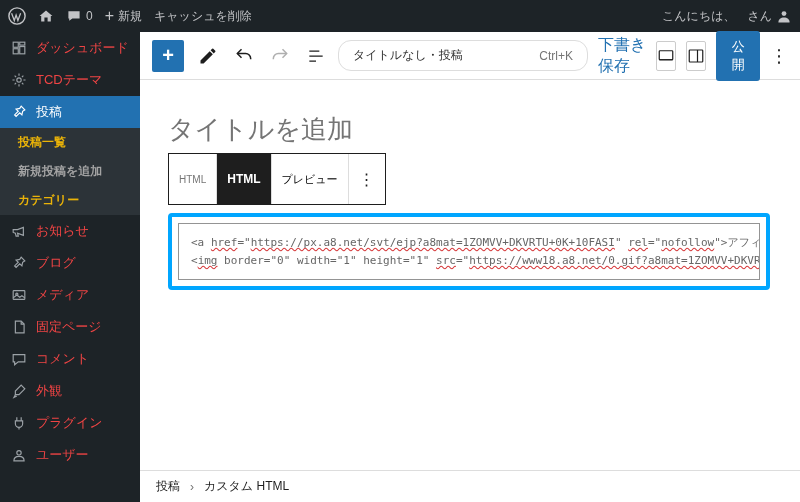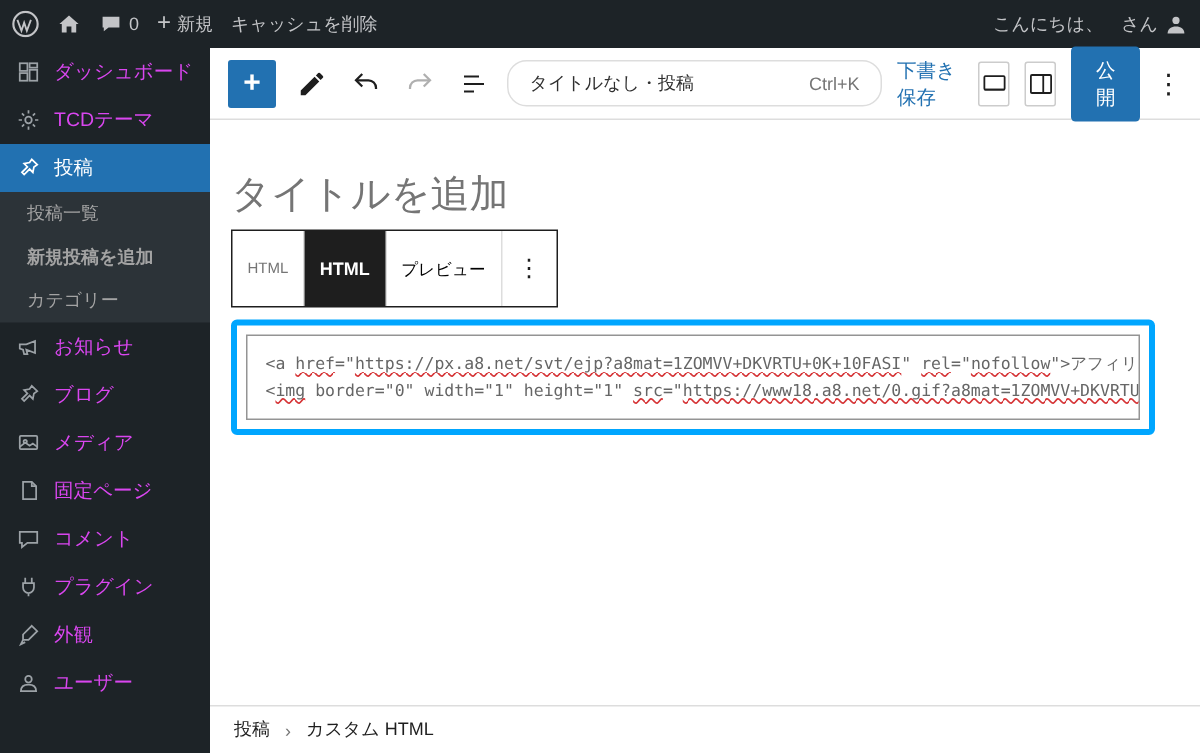--- a/index.html
+++ b/index.html
@@ -8,43 +8,43 @@
   
   .adminbar { height: 32px; background: #1d2327; color: #c3c4c7; display: flex; align-items: center; padding: 0 8px; justify-content: space-between; }
   .adminbar-left, .adminbar-right { display: flex; align-items: center; gap: 12px; }
   .adminbar .glyph { font-size: 16px; color: #c3c4c7; }
   .adminbar .item { display: flex; align-items: center; gap: 4px; cursor: pointer; }
   .adminbar .txt { font-size: 12px; }
 
   
   .shell { display: flex; height: calc(502px - 32px); }
   .sidebar { width: 140px; background: #1d2327; color: #e6e6e6; display: flex; flex-direction: column; font-size: 13px; overflow-y: auto; }
-  .menu-item { display: flex; align-items: center; gap: 8px; padding: 7px 10px; cursor: pointer; color: #d946ef; }
+  .menu-item { display: flex; align-items: center; gap: 8px; padding: 7px 10px; cursor: pointer; color: #ef4444; }
   .menu-item .mi-icon { width: 18px; height: 18px; display: inline-flex; align-items: center; justify-content: center; font-size: 15px; color: #9ca2a7; }
   .menu-item.current { background: #2271b1; color: #fff; }
   .menu-item.current .mi-icon { color: #fff; }
   .submenu { background: #2c3338; }
-  .submenu .sub { padding: 6px 10px 6px 18px; cursor: pointer; color: #a3a3a3; font-size: 12px; }
+  .submenu .sub { padding: 6px 10px 6px 18px; cursor: pointer; color: #eab308; font-size: 12px; font-weight: bold; }
   .submenu .sub.current { color: #a3a3a3; font-weight: 600; }
 
   
   .editwrap { flex: 1; background: #fff; display: flex; flex-direction: column; min-width: 0; }
   .toolbar { height: 48px; border-bottom: 1px solid #ddd; display: flex; align-items: center; padding: 0 12px; gap: 10px; }
   .tool-group { display: flex; align-items: center; gap: 12px; }
   .tool-btn { width: 24px; height: 24px; display: inline-flex; align-items: center; justify-content: center; color: #1e1e1e; cursor: pointer; }
   .tool-btn.insert { width: 32px; height: 32px; background: #2271b1; color: #fff; border-radius: 2px; font-size: 20px; font-weight: bold; }
   .doc-title-pill { flex: 0 0 auto; margin-left: auto; margin-right: auto; }
   .pill-inner { border: 1px solid #ddd; border-radius: 13px; padding: 6px 14px; display: flex; align-items: center; gap: 30px; font-size: 12px; color: #2f2f2f; min-width: 250px; justify-content: space-between; }
   .tb-right { display: flex; align-items: center; gap: 10px; }
-  .tb-link { color: #2271b1; font-size: 13px; cursor: pointer; }
+  .tb-link { color: #2271b1; font-size: 16px; cursor: pointer; }
   .icon-btn { width: 30px; height: 30px; display: inline-flex; align-items: center; justify-content: center; border: 1px solid #ccc; border-radius: 2px; cursor: pointer; color: #1e1e1e; }
   .publish-btn { background: #2271b1; color: #fff; border: none; border-radius: 3px; padding: 7px 14px; font-size: 13px; cursor: pointer; }
   .kebab { width: 22px; text-align: center; font-size: 18px; color: #1e1e1e; cursor: pointer; }
 
-  .canvas { flex: 1; padding: 32px 30px 0 14px; position: relative; overflow: hidden; }
+  .canvas { flex: 1; padding: 32px 30px 0 28px; position: relative; overflow: hidden; }
   .post-title { font-size: 26px; color: #757575; margin-bottom: 6px; }
 
   
   .block-toolbar { display: inline-flex; align-items: stretch; border: 1px solid #1e1e1e; background: #fff; height: 52px; }
   .bt-cell { display: flex; align-items: center; justify-content: center; padding: 0 10px; font-size: 11px; border-right: 1px solid #ddd; cursor: pointer; }
   .bt-cell.strong { background: #1e1e1e; color: #fff; font-weight: 600; font-size: 12px; padding: 0 10px; }
   .bt-cell.light { font-size: 10px; color: #757575; }
   .bt-cell:last-child { border-right: none; }
   .bt-cell.menu { font-size: 16px; color: #1e1e1e; }
 
@@ -176,33 +176,33 @@
         <span class="mi-icon">
           <svg width="16" height="16" viewBox="0 0 22 22" fill="none" stroke="currentColor" stroke-width="1.6">
             <path d="M3 5h16v10H10l-5 4v-4H3z"></path>
           </svg>
         </span>
         <span>コメント</span>
       </div>
       <div class="menu-item">
         <span class="mi-icon">
           <svg width="16" height="16" viewBox="0 0 22 22" fill="none" stroke="currentColor" stroke-width="1.6">
-            <path d="M8 3v5M14 3v5M6 8h10v4a5 5 0 0 1-5 5 5 5 0 0 1-5-5zM11 17v3"></path>
-          </svg>
-        </span>
-        <span>プラグイン</span>
-      </div>
-      <div class="menu-item">
-        <span class="mi-icon">
-          <svg width="16" height="16" viewBox="0 0 22 22" fill="none" stroke="currentColor" stroke-width="1.6">
             <path d="M14 3l5 5-8 8H6v-5z"></path>
             <path d="M6 16l-2 4 4-2"></path>
           </svg>
         </span>
         <span>外観</span>
+      </div>
+      <div class="menu-item">
+        <span class="mi-icon">
+          <svg width="16" height="16" viewBox="0 0 22 22" fill="none" stroke="currentColor" stroke-width="1.6">
+            <path d="M8 3v5M14 3v5M6 8h10v4a5 5 0 0 1-5 5 5 5 0 0 1-5-5zM11 17v3"></path>
+          </svg>
+        </span>
+        <span>プラグイン</span>
       </div>
       <div class="menu-item">
         <span class="mi-icon">
           <svg width="16" height="16" viewBox="0 0 22 22" fill="none" stroke="currentColor" stroke-width="1.6">
             <circle cx="11" cy="8" r="3"></circle>
             <path d="M4 19c0-4 3-6 7-6s7 2 7 6z"></path>
           </svg>
         </span>
         <span>ユーザー</span>
       </div>

